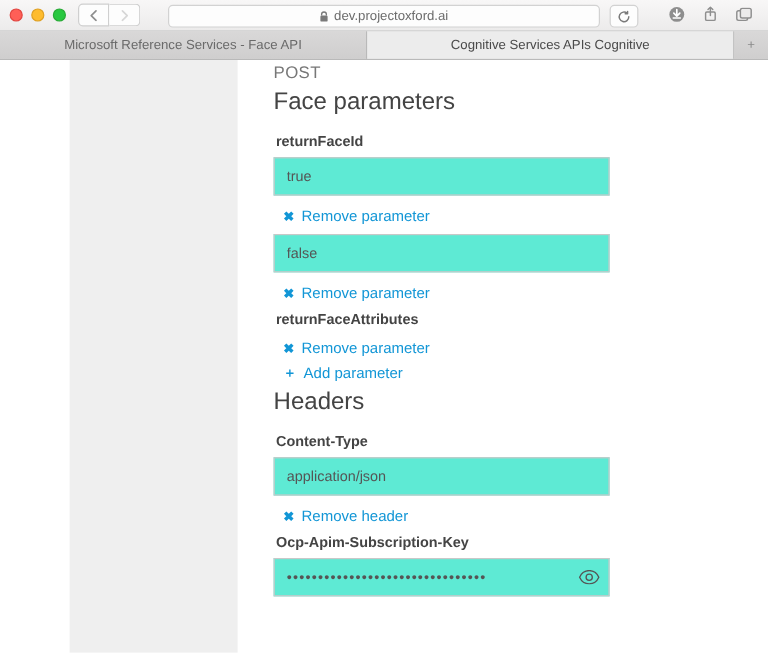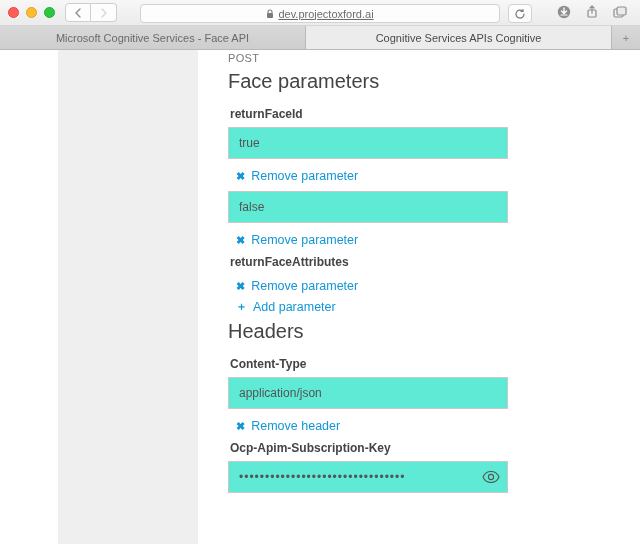--- a/index.html
+++ b/index.html
@@ -39,21 +39,21 @@
   .navbtn:last-child{ border-radius:0 4px 4px 0; border-left:none; color:#d7d7d7;}
   .url {
     position:absolute;
     left:140px; right:140px;
     top:4px;
     height:19px;
     background:#fdfdfd;
     border:1px solid #d2d2d2;
     border-radius:4px;
     display:flex; align-items:center; justify-content:center;
-    font-size:11px; color:#6c6c6c;text-decoration:underline;
+    font-size:11px; color:#6c6c6c;
   }
   .url .lock { margin-right:4px; font-size:10px;}
   .refresh{
     position:absolute; right:108px; top:4px;
     width:24px;height:19px;border:1px solid #d2d2d2;border-radius:4px;
     background:#fdfdfd;display:flex;align-items:center;justify-content:center;color:#7a7a7a;font-size:11px;
   }
   .righticons{ position:absolute; right:8px; top:2px; display:flex; gap:4px;}
   .rbtn{
     width:24px;height:20px;
@@ -88,21 +88,21 @@
   }
   .gray-col{
     width:140px; background:#efefef;
   }
   .content{
     flex:1;
     padding: 0px 22px 8px 30px;
     overflow:hidden;
   }
   .method-badge{
-    color:#777; font-size:11px; letter-spacing:0.3px; margin-bottom:6px; margin-top:2px;
+    color:#777; font-size:14px; letter-spacing:0.3px; margin-bottom:6px; margin-top:2px;
   }
   h2.section{
     font-weight:300; font-size:20px; color:#444; margin:4px 0 14px 0;
   }
   .param-label{
     font-weight:600; font-size:12px; color:#444; margin:2px 0 6px 2px;
   }
   .field{
     width:100%;
     max-width:280px;
@@ -188,21 +188,21 @@
       <svg width="15" height="13" viewBox="0 0 15 13">
           <rect x="1" y="3" width="9" height="8" rx="1.5" stroke="#8e8e8e" stroke-width="1.2" fill="none"></rect>
           <rect x="4" y="1" width="9" height="8" rx="1.5" stroke="#8e8e8e" stroke-width="1.2" fill="#ecebeb"></rect>
         </svg>
     </div>
   </div>
 </div>
 
 <div class="tabbar">
   <div class="tab">
-    <span>Microsoft Cognitive Services - Face API</span>
+    <span>Microsoft Reference Services - Face API</span>
   </div>
   <div class="tab active">
     <span>Cognitive Services APIs Cognitive</span>
   </div>
   <div class="newtab">+</div>
 </div>
 
 <div class="page">
   <div class="sidebar-col"></div>
   <div class="gray-col"></div>

